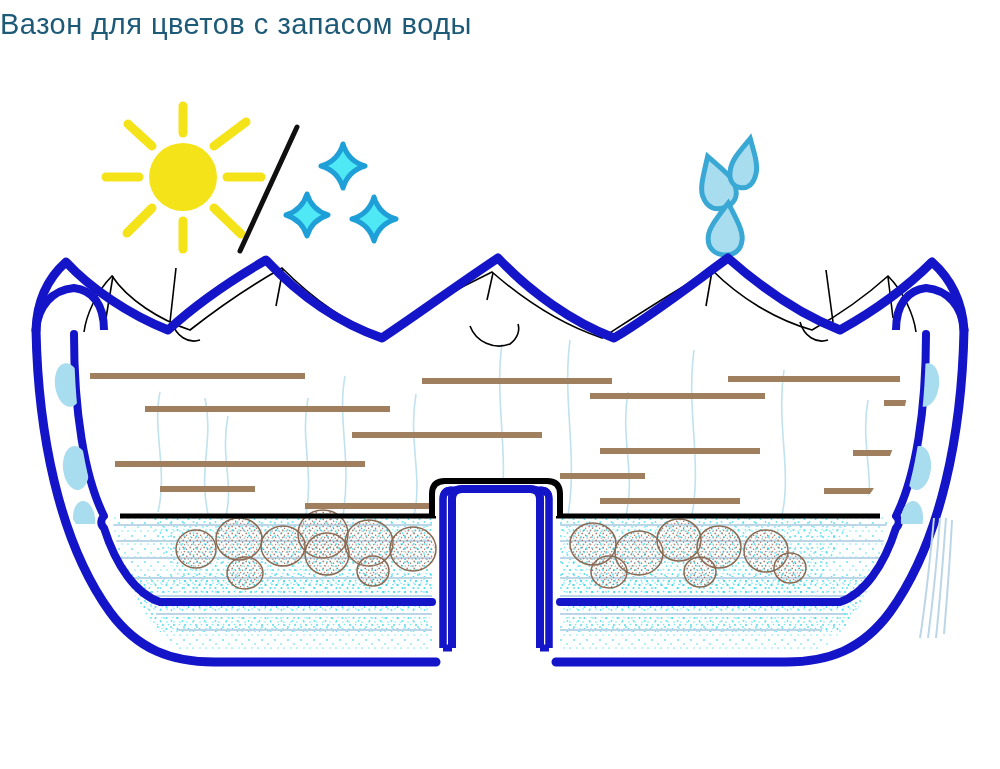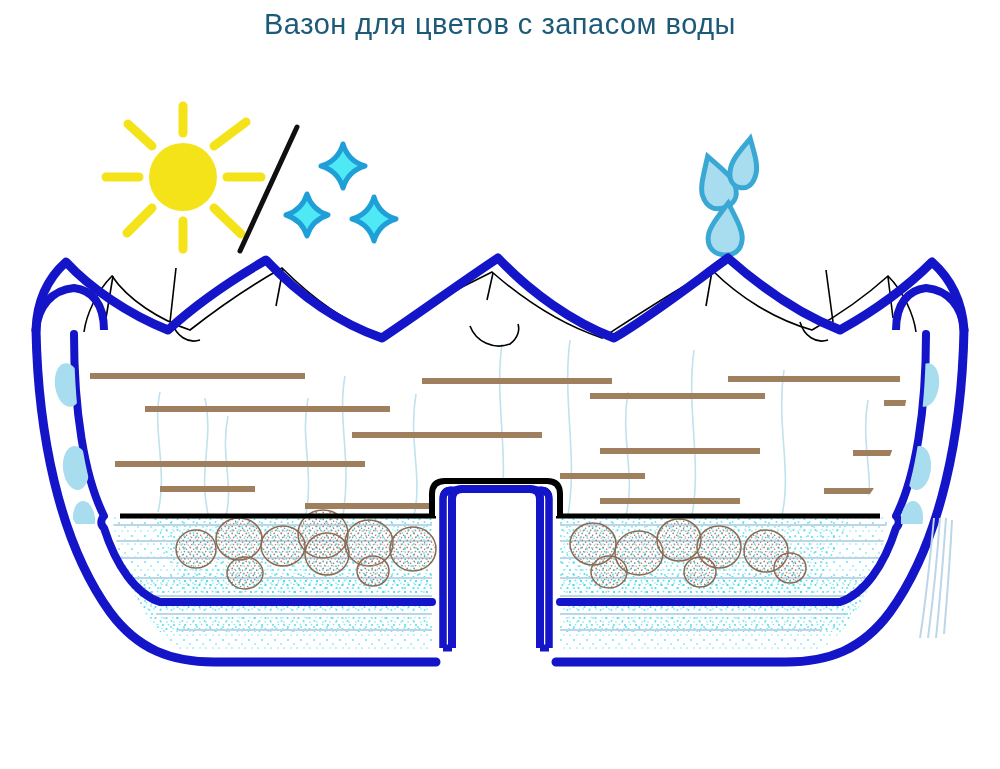--- a/index.html
+++ b/index.html
@@ -18,21 +18,20 @@
     position: relative;
     width: 1000px;
     height: 769px;
     background: #ffffff;
   }
   #title {
     position: absolute;
     left: 0;
     top: 8px;
     width: 1000px;
-    text-align: center;
     font-family: "Liberation Sans", sans-serif;
     font-size: 29px;
     font-weight: 400;
     letter-spacing: 0.5px;
     color: #1d5a78;
     white-space: nowrap;
   }
   #scene {
     position: absolute;
     left: 0;

